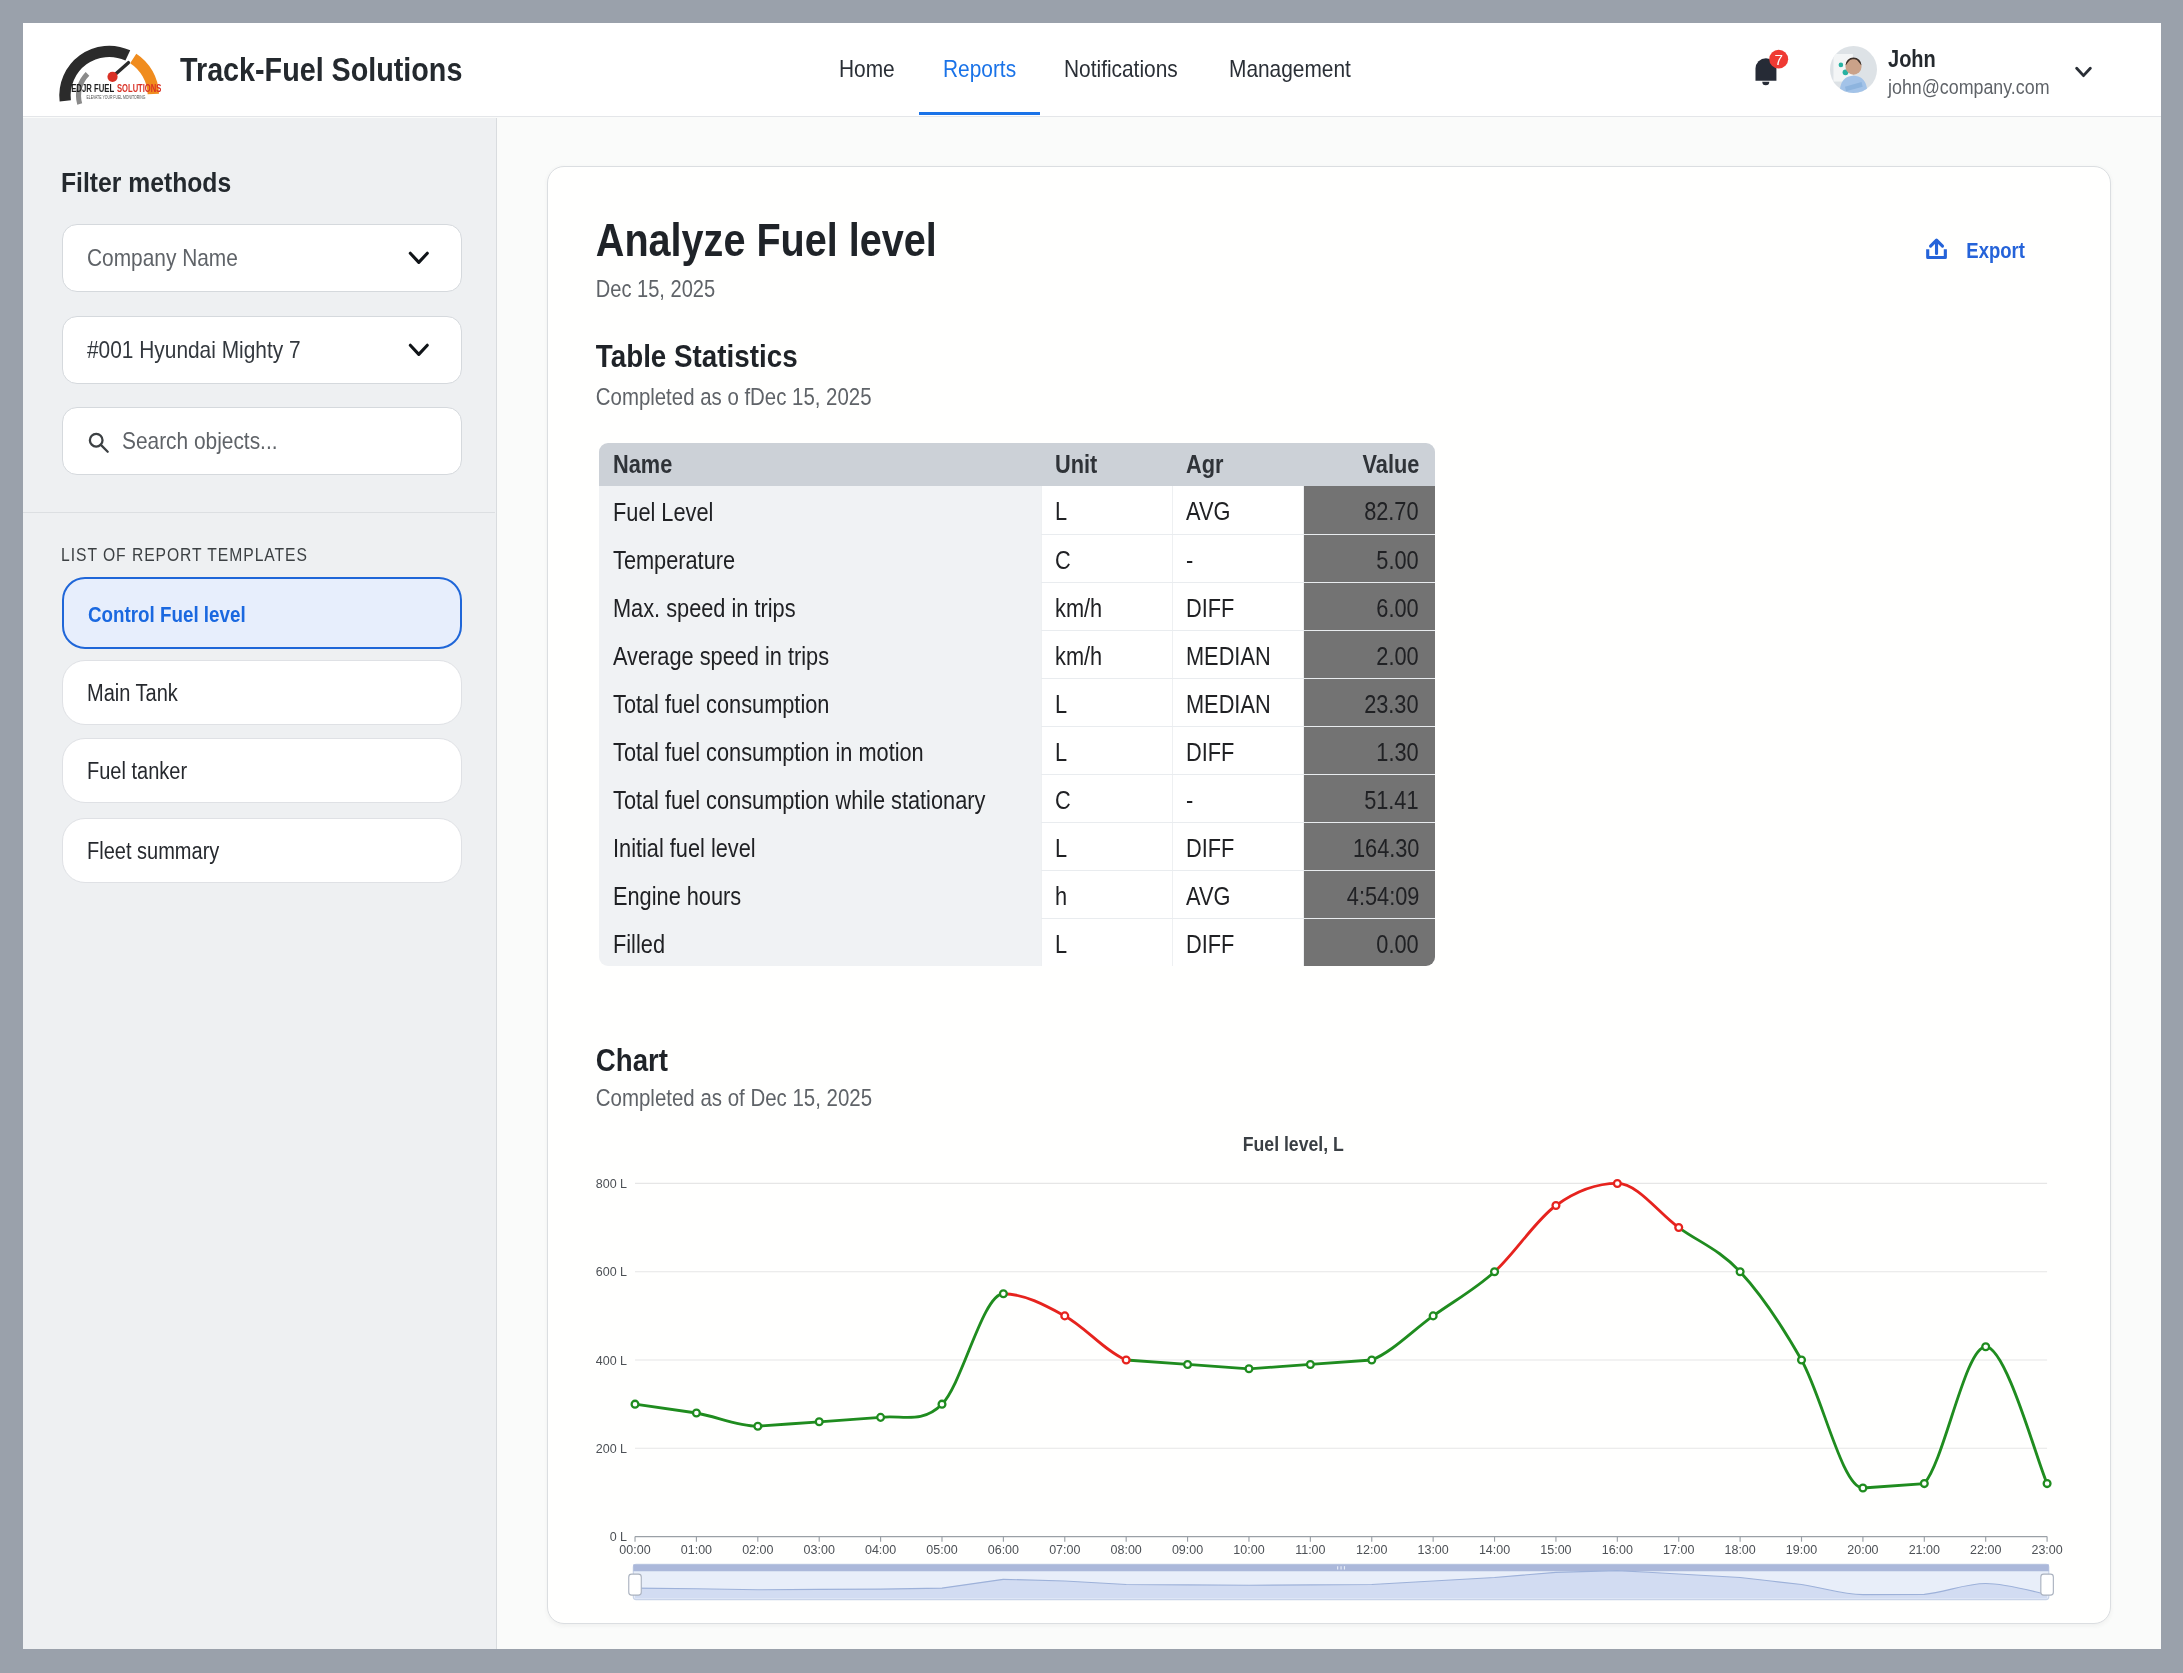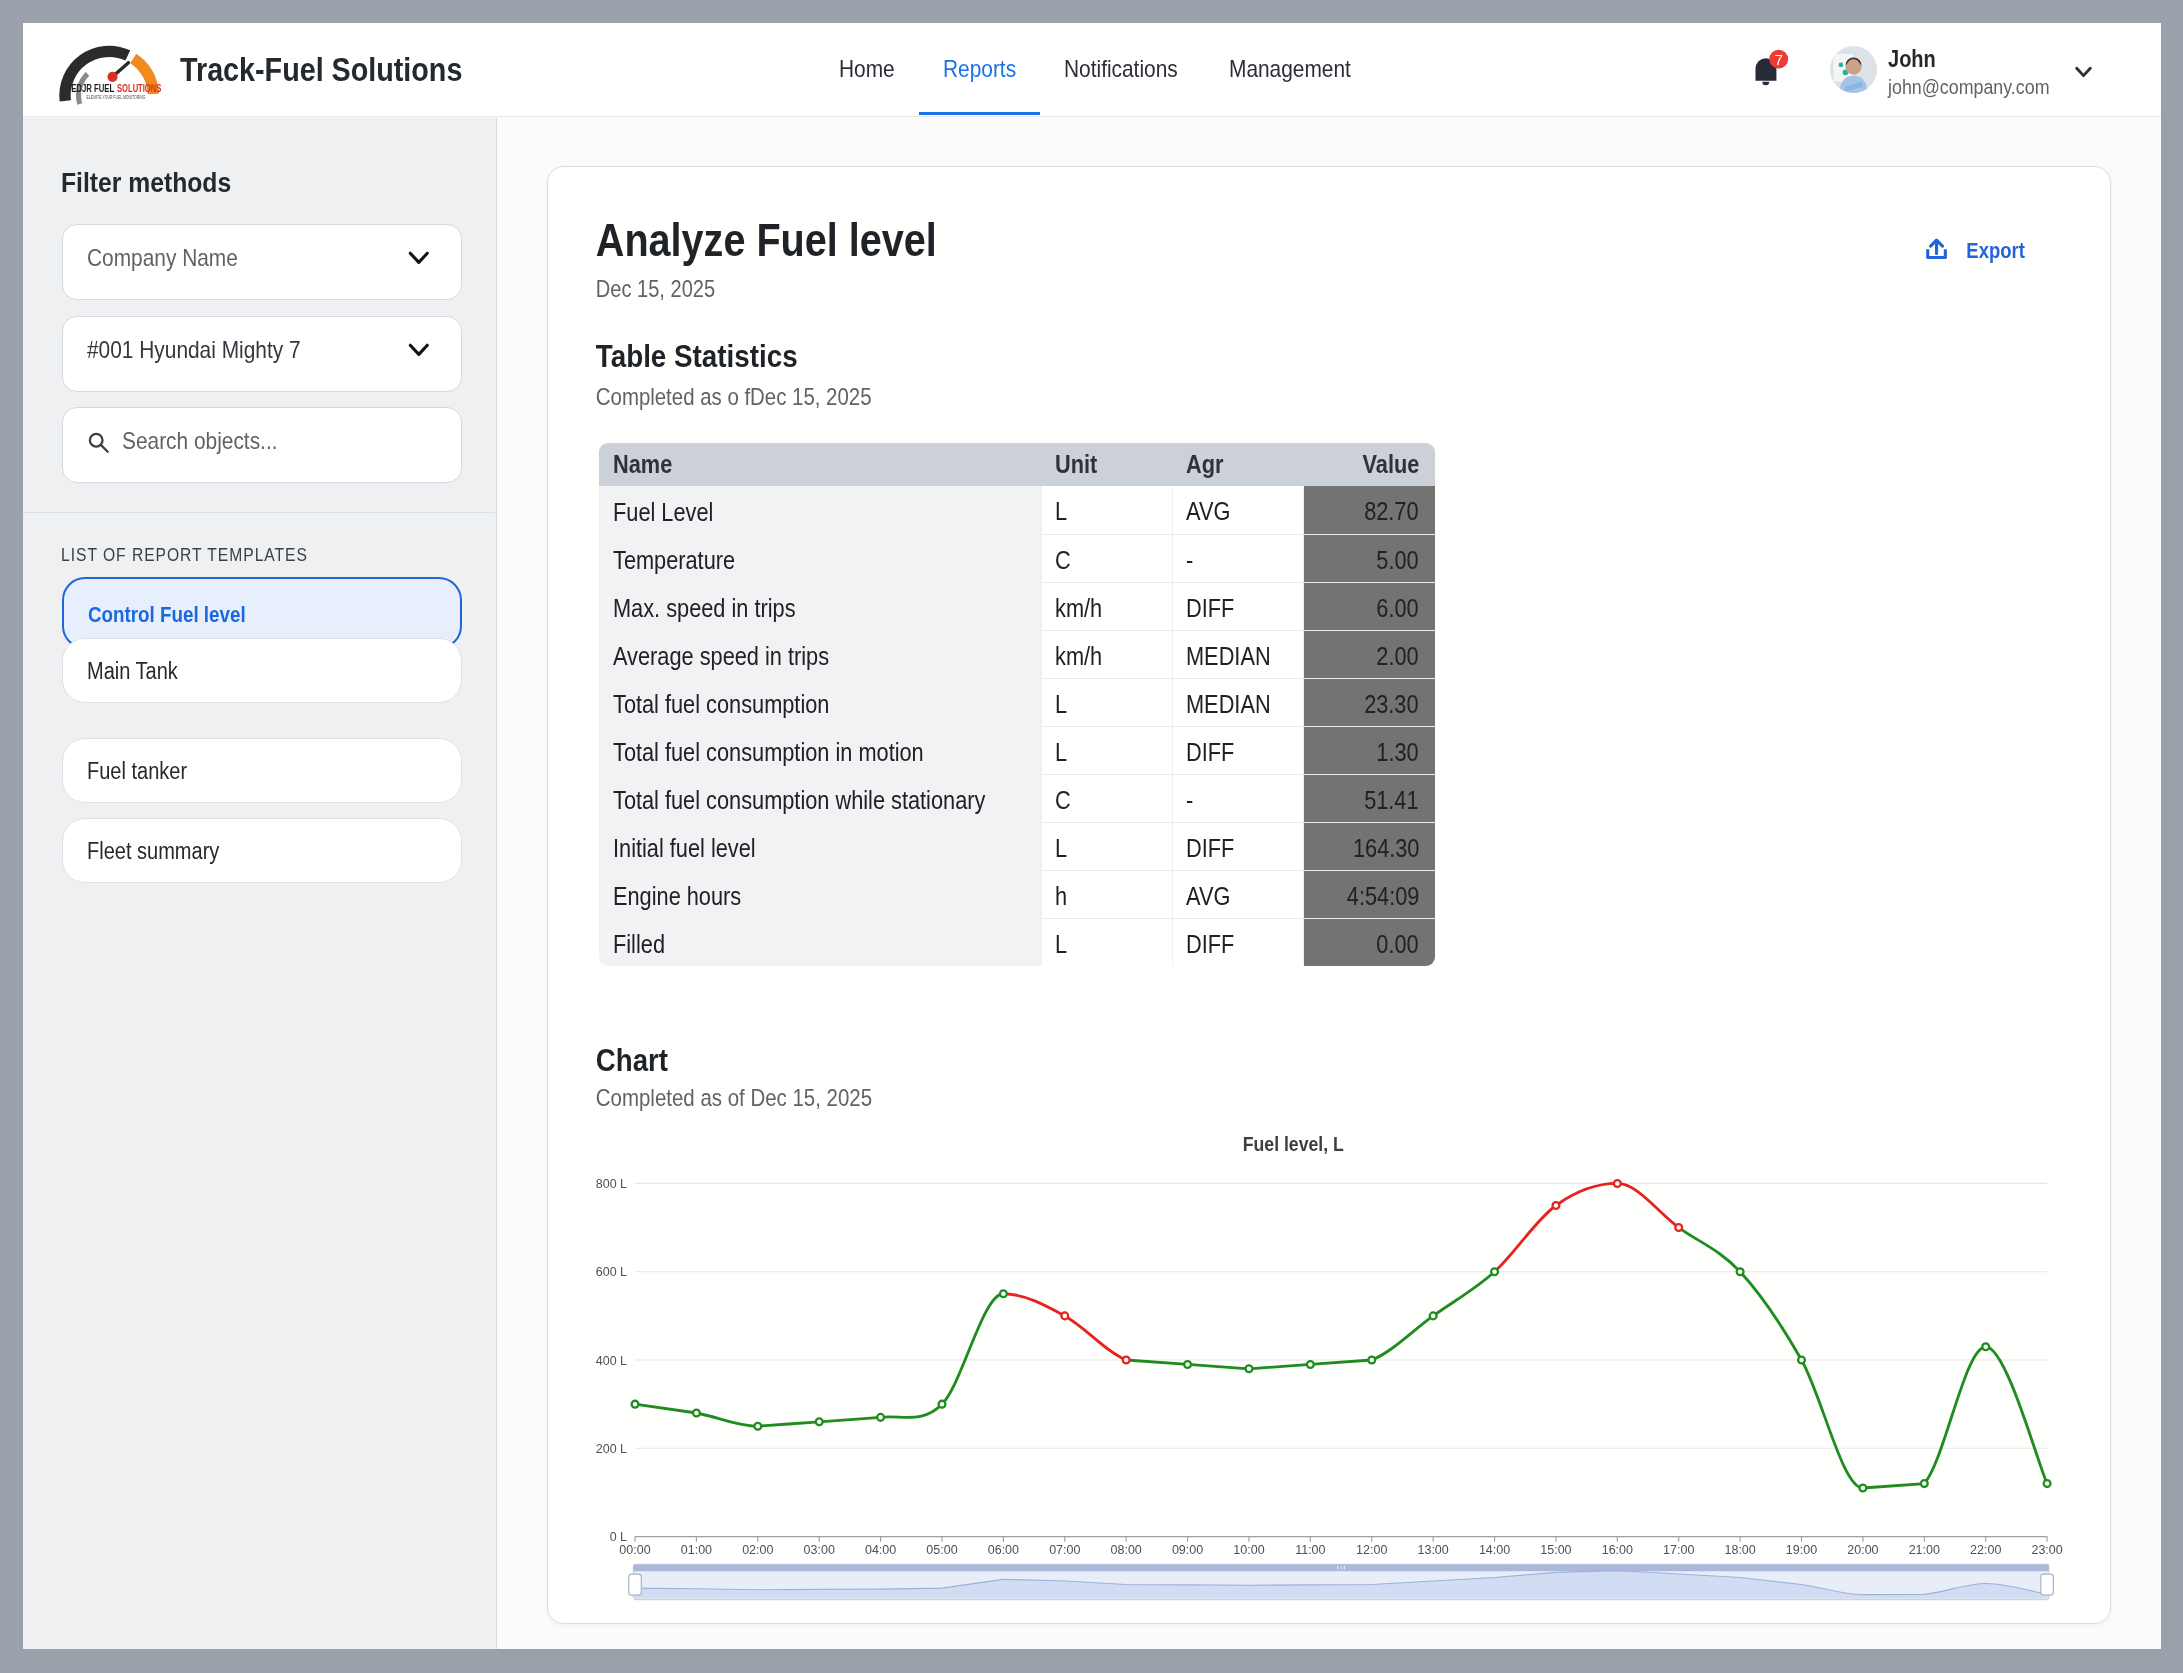--- a/index.html
+++ b/index.html
@@ -5,21 +5,21 @@
 html,body { width:2183px; height:1673px; background:#9aa1ab; font-family:"Liberation Sans",sans-serif; }
 .sx { display:inline-block; transform:scaleX(0.87); transform-origin:0 50%; white-space:nowrap; }
 .sxr { display:inline-block; transform:scaleX(0.87); transform-origin:100% 50%; white-space:nowrap; }
 #win { position:absolute; left:23px; top:23px; width:2138px; height:1626px; background:#fafbfa; overflow:hidden; }
 #hdr { position:absolute; left:0; top:0; width:2138px; height:94px; background:#ffffff; border-bottom:1.1px solid #e4e6e9; z-index:5; }
 #ttl { position:absolute; left:157px; top:28px; font-size:33px; font-weight:700; color:#24292e; }
 .nav { position:absolute; top:32px; font-size:24px; font-weight:400; color:#2a2f36; }
 #nav-underline { position:absolute; left:896px; top:89px; width:121px; height:3.4px; background:#1a73e8; }
 #side { position:absolute; left:0; top:95px; width:474px; height:1531px; background:#eef0f2; border-right:1.1px solid #d9dcdf; }
 #side h2 { position:absolute; left:38px; top:48px; font-size:28.4px; font-weight:700; color:#24292e; }
-.inp { position:absolute; left:39px; width:400px; height:76px; background:#fff; border:1.1px solid #d5d9dd; border-radius:15px; }
+.inp { position:absolute; left:39px; width:400px; height:68px; background:#fff; border:1.1px solid #d5d9dd; border-radius:15px; }
 .inp .t { position:absolute; left:24.4px; top:19px; font-size:24px; color:#5f6368; }
 .inp .td { color:#33383e; }
 .chev { position:absolute; right:31px; top:25.6px; width:21.6px; height:14.2px; }
 #divider { position:absolute; left:0px; top:394px; width:472px; height:1.1px; background:#dcdfe2; }
 #side .lbl { position:absolute; left:38px; top:427px; font-size:18px; color:#3c4043; letter-spacing:1.1px; }
 .tpl { position:absolute; left:39px; width:400px; height:65px; background:#fff; border:1.1px solid #dfe1e5; border-radius:23px; font-size:23px; font-weight:400; color:#26292e; }
 .tpl span.pos { position:absolute; left:24.4px; top:19.3px; }
 .tpl.sel { top:459px; height:72px; background:#e7eefc; border:2.3px solid #1f66d8; font-size:21.6px; color:#1a68e0; font-weight:700; }
 .tpl.sel span.pos { left:24px; top:23px; }
 #card { position:absolute; left:524px; top:143px; width:1564px; height:1458px; background:#fffffe; border:1.1px solid #dbdee1; border-radius:17px; box-shadow:0 1.1px 4.5px rgba(60,64,67,0.06); }
@@ -103,21 +103,21 @@
       <svg style="position:absolute;left:24px;top:23px;" width="23" height="23" viewBox="0 0 40 40">
         <circle cx="16" cy="16" r="11" fill="none" stroke="#3c4043" stroke-width="4"></circle>
         <line x1="25" y1="25" x2="36" y2="36" stroke="#3c4043" stroke-width="4" stroke-linecap="round"></line>
       </svg>
     </div>
     <div id="divider"></div>
     <div class="lbl"><span class="sx">LIST OF REPORT TEMPLATES</span></div>
     <div class="tpl sel">
         <span class="pos"><span class="sx">Control Fuel level</span></span>
       </div>
-    <div class="tpl" style="top:520px;text-align:center;">
+    <div class="tpl" style="top:542px;text-align:center;">
         <span class="pos"><span class="sx">Main Tank</span></span>
       </div>
     <div class="tpl" style="top:620px;">
         <span class="pos"><span class="sx">Fuel tanker</span></span>
       </div>
     <div class="tpl" style="top:700px;">
         <span class="pos"><span class="sx">Fleet summary</span></span>
       </div>
   </div>
   <div id="card"></div>

